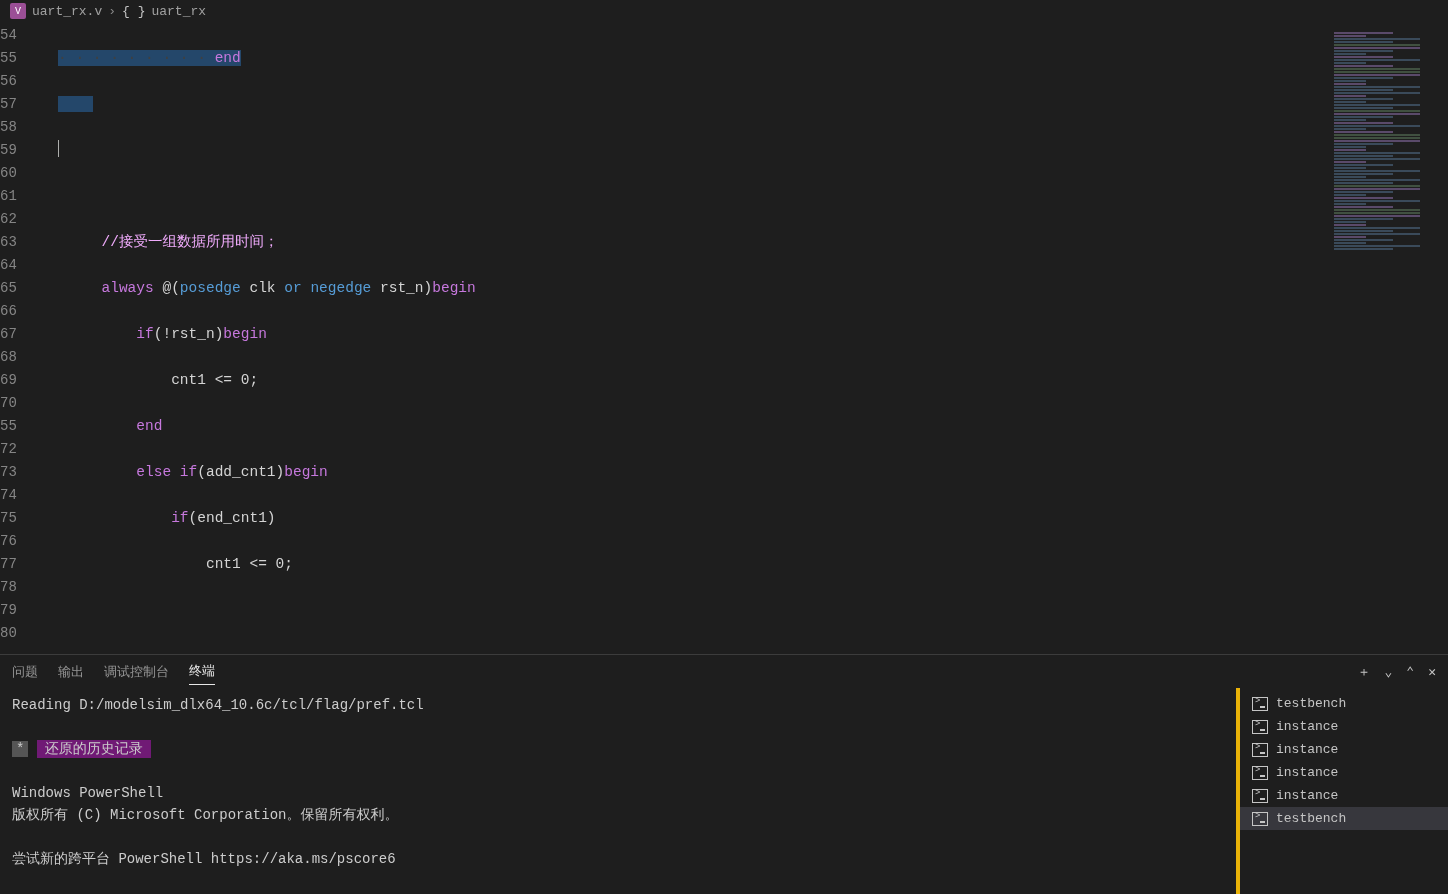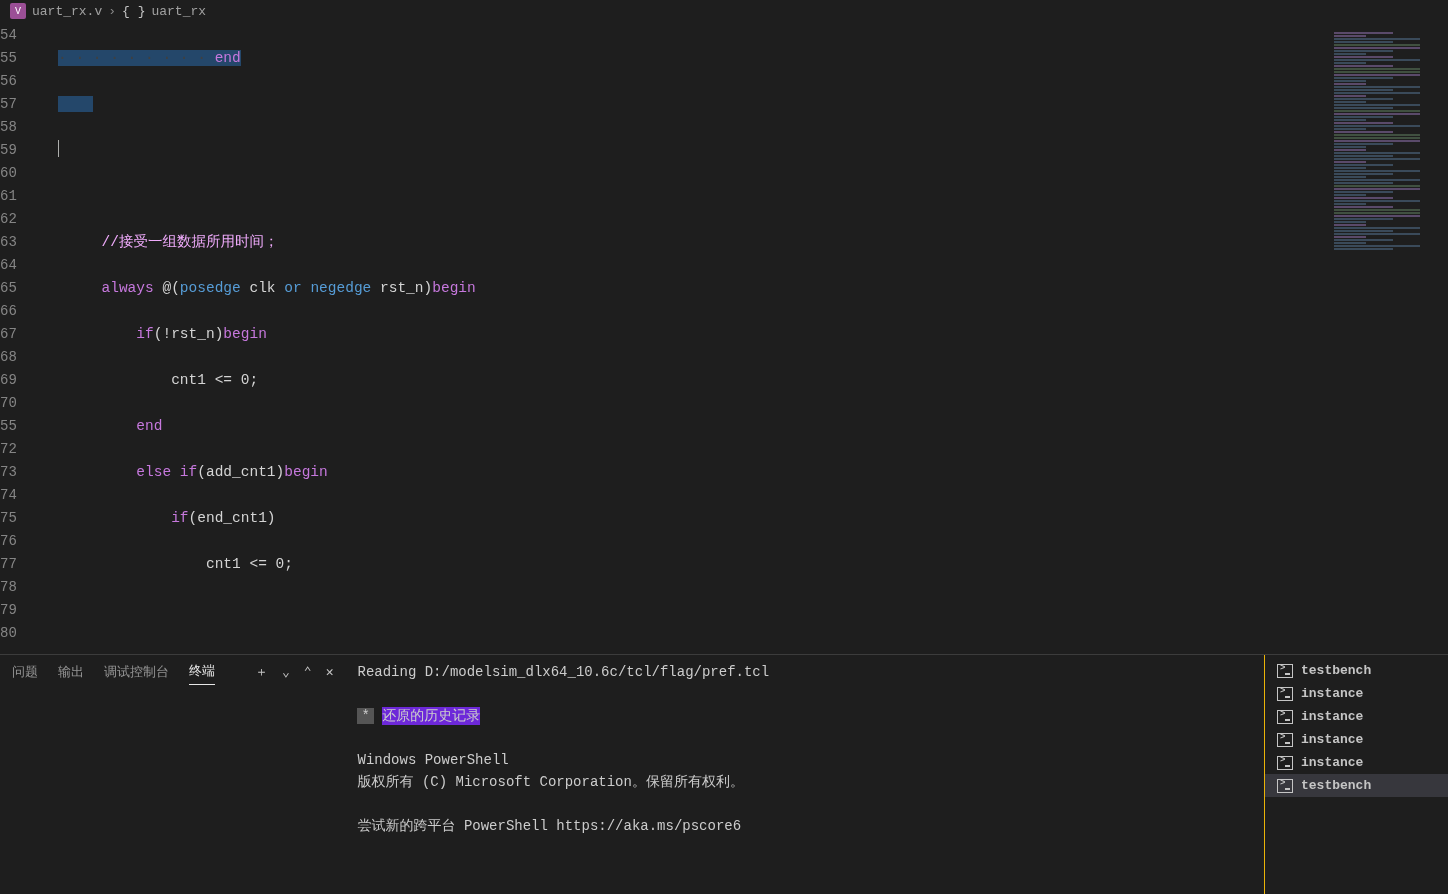--- a/index.html
+++ b/index.html
@@ -90,20 +90,21 @@
   }
   .minimap .mm-line.c { background: #405040; }
   .minimap .mm-line.k { background: #5a4a6a; }
   .minimap .mm-line.s { width: 30%; }
   .minimap .mm-line.m { width: 55%; }
   .minimap .mm-line.l { width: 80%; }
   .panel {
     height: 240px;
     border-top: 1px solid #3c3c3c;
     display: flex;
+    flex-direction: column;
   }
   .panel-tabs {
     display: flex;
     align-items: center;
     height: 33px;
     padding: 0 12px;
     gap: 20px;
     font-size: 13px;
     color: #969696;
   }
@@ -124,29 +125,28 @@
   .terminal {
     flex: 1;
     padding: 6px 12px;
     line-height: 22px;
     font-size: 14px;
     white-space: pre-wrap;
     color: #cccccc;
   }
   .terminal .nb { background: #555; padding: 0 4px; }
   .terminal .restore {
-    background: #6d28d9;
-    padding: 1px 0;
+    background: #701a75;
+    padding: 1px 8px;
     margin-top: 32px;
   }
   .term-list {
-    width: 184px;
-    border-left: 1px solid #eab308;
+    width: 212px;
+    border-left: 4px solid #eab308;
     padding: 4px 0;
-    font-weight: bold;
   }
   .term-item {
     display: flex;
     align-items: center;
     gap: 8px;
     padding: 4px 12px;
     font-size: 13px;
     color: #c5c5c5;
     cursor: pointer;
   }

